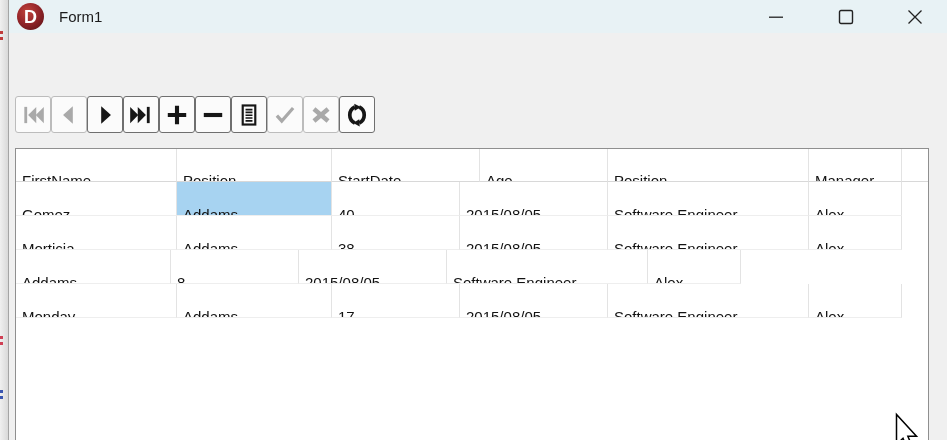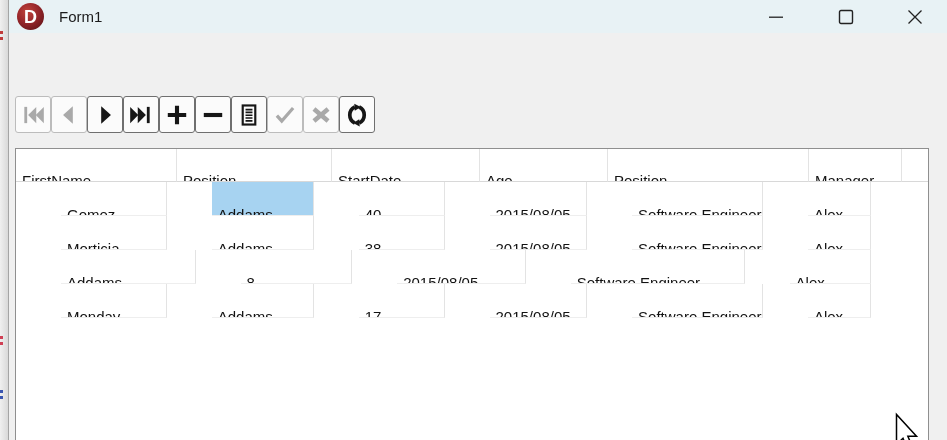--- a/index.html
+++ b/index.html
@@ -35,21 +35,21 @@
   .navbtn.disabled{border-color:#bcbcbc;color:#a9a9a9;}
   .navbtn svg{width:26px;height:26px;display:block;}
 
   
   .grid{position:absolute;left:6px;top:148px;width:914px;height:292px;background:#ffffff;
     border:1px solid #8f8f8f;border-bottom:none;box-sizing:border-box;overflow:hidden;}
   .grow{display:flex;}
   .cell{box-sizing:border-box;padding:16px 6px;font-size:15px;color:#121212;
     white-space:nowrap;overflow:hidden;border-right:1px solid #e3e3e3;}
   .hrow .cell{height:33px;line-height:32px;border-bottom:1px solid #d8d8d8;background:#fff;}
-  .drow .cell{height:34px;line-height:33px;border-bottom:1px solid #eeeeee;margin-left:45px;}
+  .drow .cell{height:34px;line-height:33px;border-bottom:1px solid #eeeeee;}
   .w0{width:161px}.w1{width:155px}.w2{width:128px;text-align:left;padding-right:8px}
   .w3{width:148px}.w4{width:201px}.w5{width:93px}
   .filler{flex:1;border-right:none;}
   .drow .filler{border-bottom:none;}
   .cell.selected{background:#a7d3f1;}
 
   .cursor{position:absolute;left:889px;top:411px;width:30px;height:42px;pointer-events:none;}
 </style>
 </head>
 <body>

